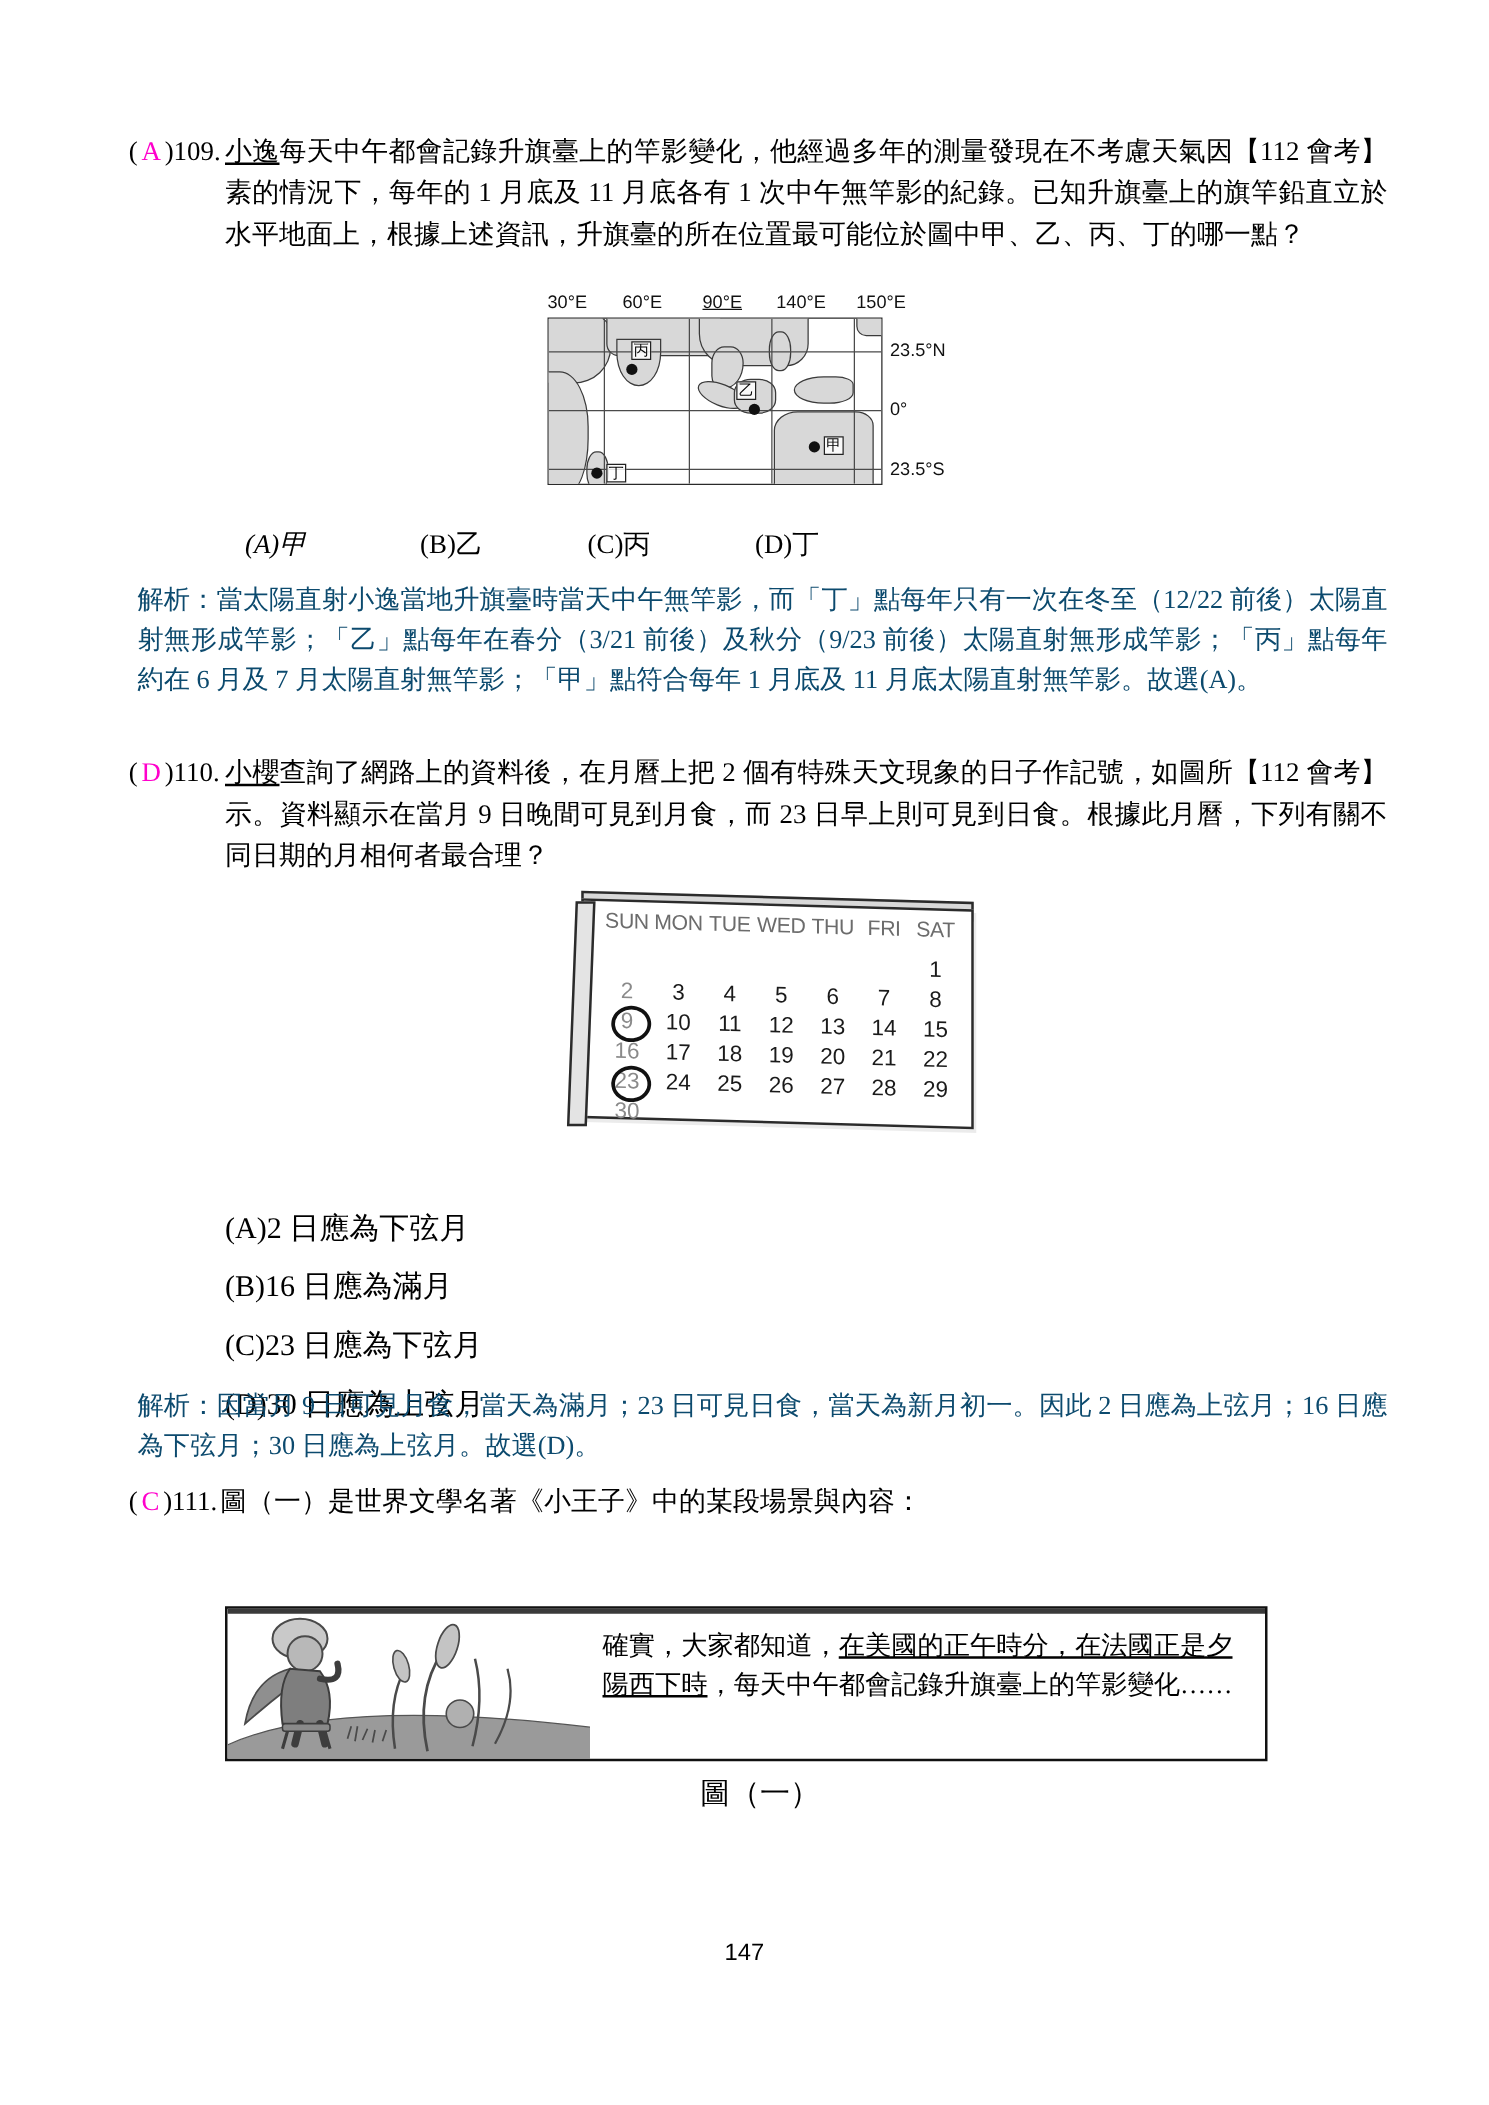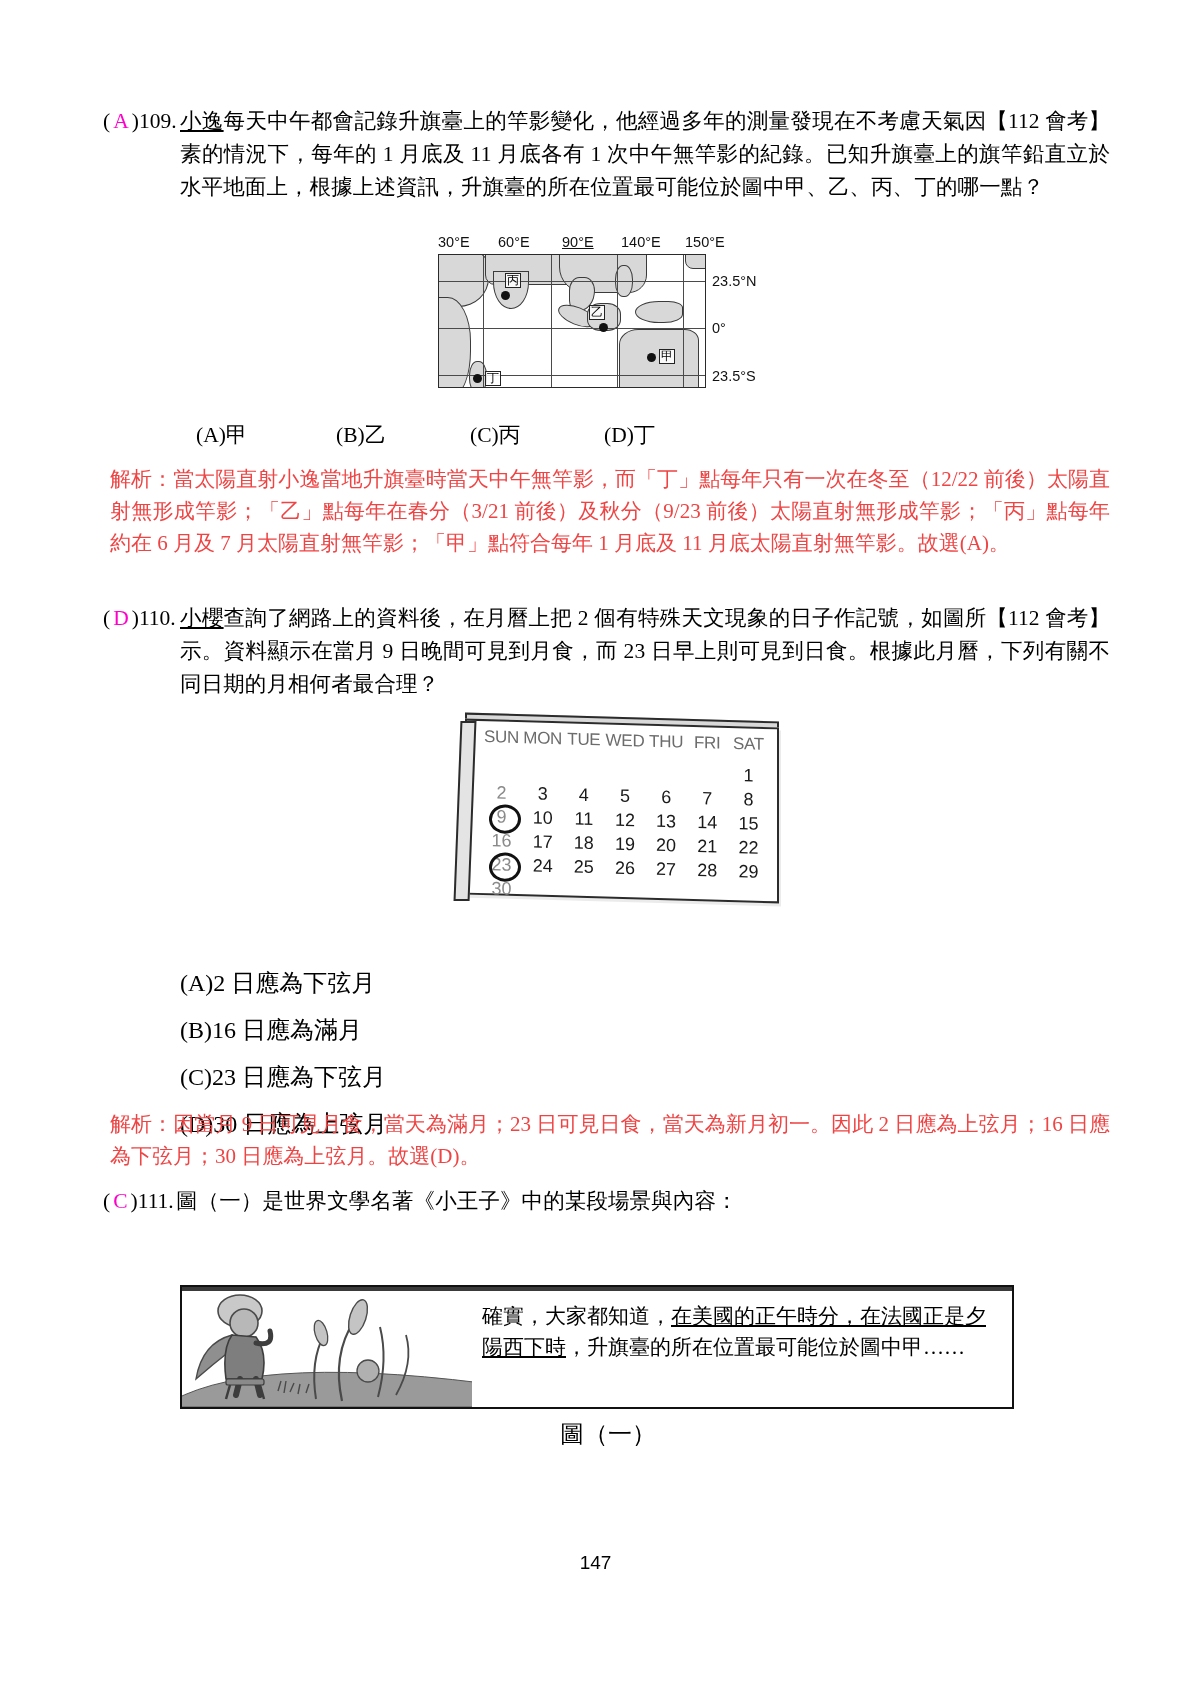--- a/index.html
+++ b/index.html
@@ -39,21 +39,21 @@
   .uline { text-decoration: underline; text-underline-offset: 2px; }
   .body-text { text-align: justify; text-justify: inter-character; }
   .exam-tag {
     float: right;
     white-space: nowrap;
   }
 
   
   .explain {
     position: absolute;
-    color: #ef4444;
+    color: #0c4a6e;
     font-size: 21px;
     line-height: 32px;
     text-align: justify;
     text-justify: inter-character;
   }
   .explain .lead { white-space: nowrap; }
 
   
   .opt-row {
     position: absolute;
@@ -290,21 +290,21 @@
       <div class="ptlabel" style="left:150px; top:50px;">乙</div>
 
       <div class="dot" style="left:208px; top:98px;"></div>
       <div class="ptlabel" style="left:220px; top:94px;">甲</div>
 
       <div class="dot" style="left:34px; top:119px;"></div>
       <div class="ptlabel" style="left:46px; top:116px;">丁</div>
     </div>
   </div>
 
-  <div class="opt-inline" style="left:196px; top:420px;"><span>(A)</span><span>甲</span></div>
+  <div class="opt-inline" style="left:196px; top:420px;font-style:italic;"><span>(A)</span><span>甲</span></div>
   <div class="opt-inline" style="left:336px; top:420px;"><span>(B)</span><span>乙</span></div>
   <div class="opt-inline" style="left:470px; top:420px;"><span>(C)</span><span>丙</span></div>
   <div class="opt-inline" style="left:604px; top:420px;"><span>(D)</span><span>丁</span></div>
 
   <div class="explain" style="left:110px; top:463px; width:1000px;">
     <span class="lead">解析：</span><span>當太陽直射小逸當地升旗臺時當天中午無竿影，而「丁」點每年只有一次在冬至（12/22 前後）太陽直射無形成竿影；「乙」點每年在春分（3/21 前後）及秋分（9/23 前後）太陽直射無形成竿影；「丙」點每年約在 6 月及 7 月太陽直射無竿影；「甲」點符合每年 1 月底及 11 月底太陽直射無竿影。故選(A)。</span>
   </div>
 
   <div class="ansmark" style="left:103px; top:602px;">
     (<span class="ansletter">D</span>)<span>110.</span>
@@ -434,20 +434,20 @@
         <path d="M 214 104 Q 232 72 224 44" fill="none" stroke="#4a4a4a" stroke-width="1.8"></path>
 
         <ellipse cx="176" cy="26" rx="8" ry="18" fill="#c4c4c4" stroke="#4a4a4a" stroke-width="1.4" transform="rotate(18 176 26)"></ellipse>
         <ellipse cx="139" cy="42" rx="6" ry="13" fill="#c4c4c4" stroke="#4a4a4a" stroke-width="1.3" transform="rotate(-16 139 42)"></ellipse>
 
         <circle cx="186" cy="80" r="11" fill="#b0b0b0" stroke="#4a4a4a" stroke-width="1.3"></circle>
 
         <path d="M 96 100 l 3 -10 M 102 102 l 2 -12 M 108 101 l 4 -9 M 116 103 l 2 -10 M 124 102 l 3 -9" stroke="#4a4a4a" stroke-width="1.4"></path>
       </svg>
     </div>
-    <div class="lp-text"><span>確實，大家都知道，</span><span class="u">在美國的正午時分，在法國正是夕陽西下時</span><span>，升旗臺的所在位置最可能位於圖中甲……</span></div>
+    <div class="lp-text"><span>確實，大家都知道，</span><span class="u">在美國的正午時分，在法國正是夕陽西下時</span><span>，每天中午都會記錄升旗臺上的竿影變化……</span></div>
   </div>
 
   <div class="fig-caption" style="left:560px; top:1418px;">圖（一）</div>
 
   <div class="page-num" style="top:1552px;">147</div>
 
 </div>
 
 </body></html>

